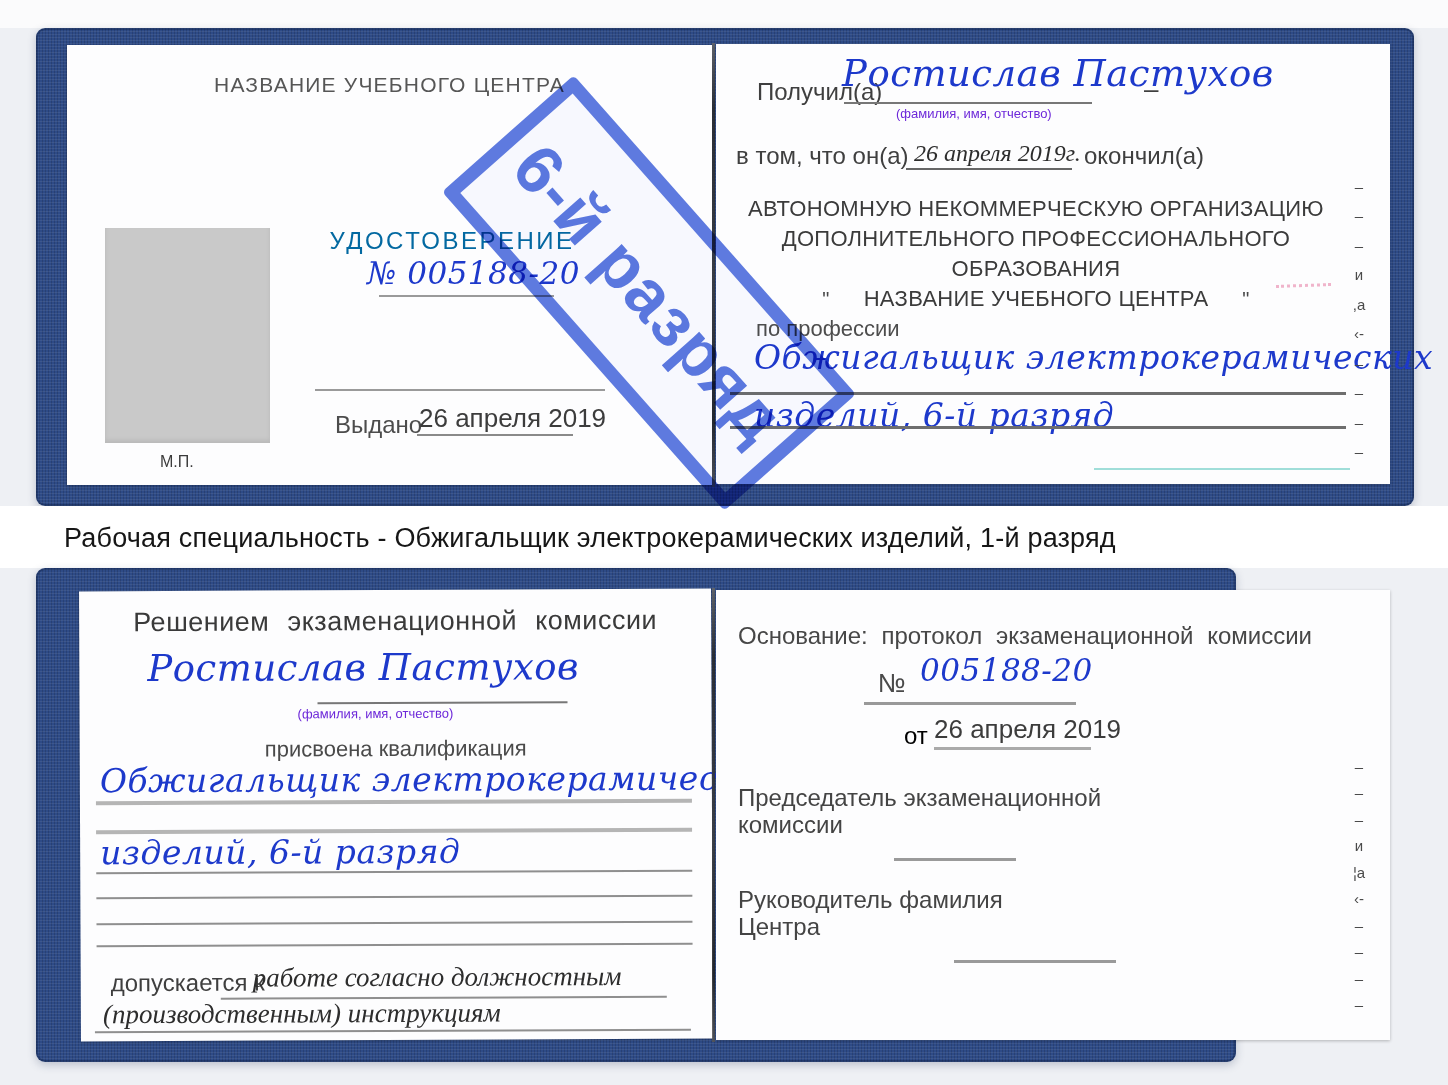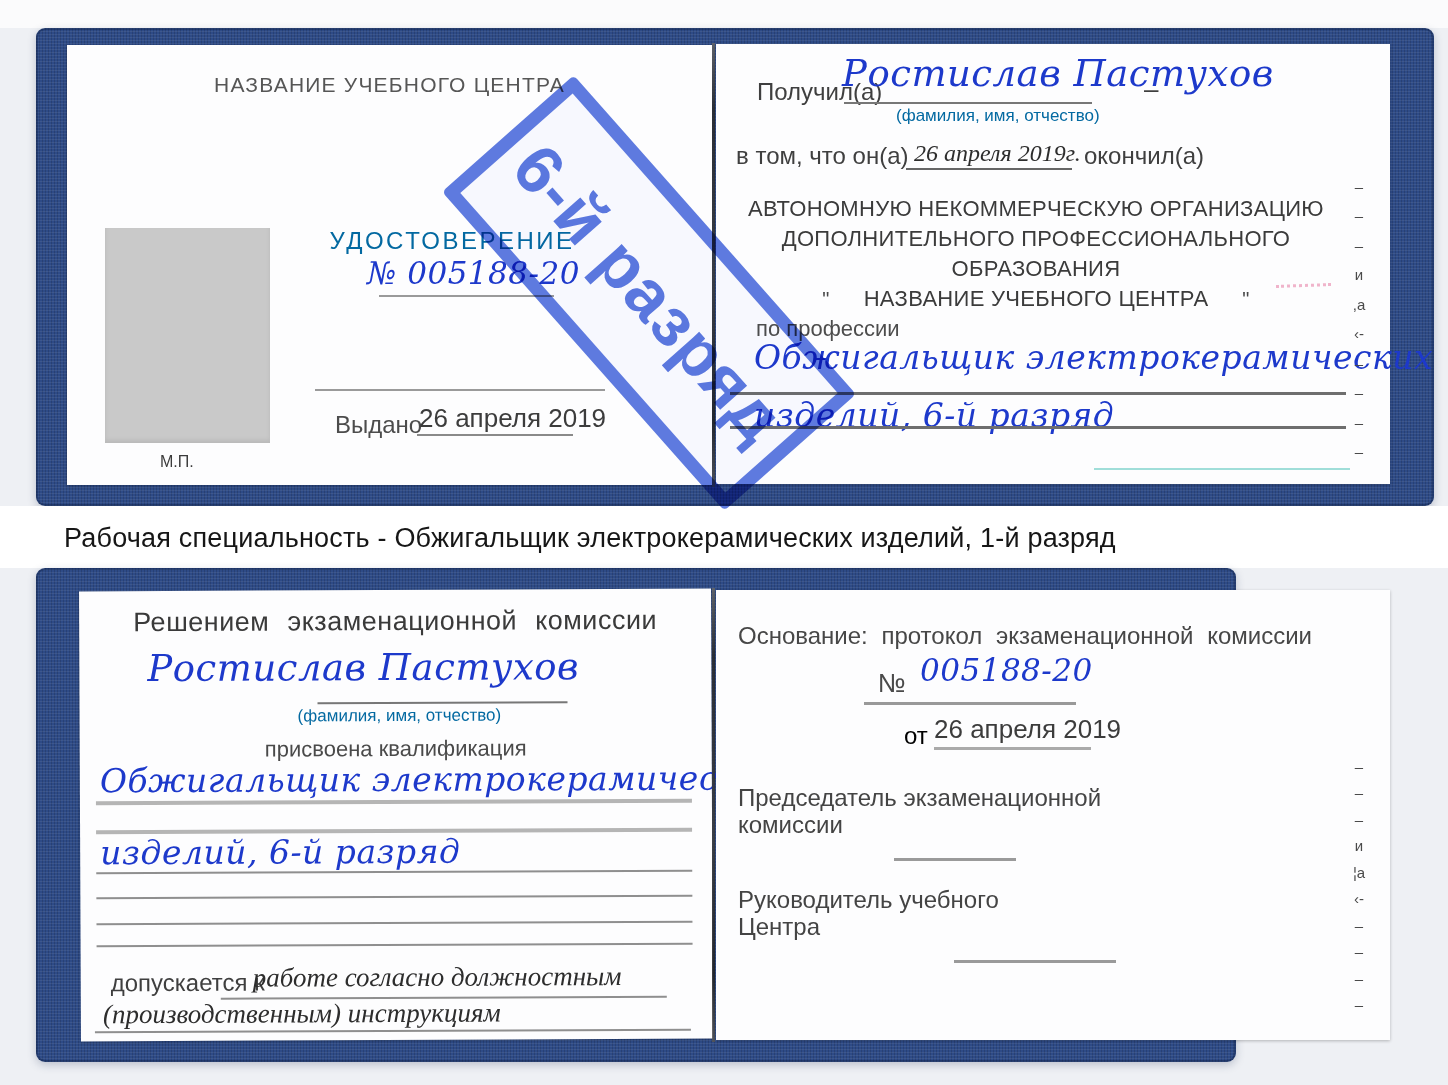--- a/index.html
+++ b/index.html
@@ -16,40 +16,40 @@
   }
   
   .cover{
     position:absolute;border-radius:9px;
     background:
       repeating-linear-gradient(0deg, rgba(255,255,255,.07) 0 1px, rgba(0,0,0,0) 1px 3px),
       repeating-linear-gradient(90deg, rgba(0,0,0,.14) 0 1px, rgba(0,0,0,0) 1px 3px),
       #2e4b87;
     box-shadow: inset 0 0 0 2px rgba(10,25,60,.35), 0 3px 8px rgba(40,55,90,.25);
   }
-  .cover1{left:36px;top:28px;width:1378px;height:478px;padding-left:20px;}
+  .cover1{left:36px;top:28px;width:1378px;height:478px;}
   .cover2{left:36px;top:568px;width:1200px;height:494px;}
   .page{
     position:absolute;background:#fdfdfe;
     box-shadow:0 1px 3px rgba(0,0,0,.25);
   }
   .page1L{left:31px;top:17px;width:645px;height:440px;}
   .page1R{left:680px;top:16px;width:674px;height:440px;}
   .page2L{left:44px;top:22px;width:632px;height:450px;transform:rotate(-.25deg);}
   .page2R{left:680px;top:22px;width:674px;height:450px;}
   .fold{
     position:absolute;width:3px;
     background:linear-gradient(180deg,#666 0%,#2a2a2a 15%,#3d3d3d 55%,#222 85%,#555 100%);
     opacity:.85;
   }
   .fold1{left:676px;top:15px;height:444px;}
   .fold2{left:676px;top:20px;height:454px;}
   
   .lbl{position:absolute;color:#3f3f3f;font-size:24px;white-space:nowrap;}
-  .hint{position:absolute;font-size:17px;color:#0369a1;white-space:nowrap;}
+  .hint{position:absolute;font-size:13px;color:#6d28d9;white-space:nowrap;}
   .ink{
     position:absolute;color:#1d39cb;white-space:nowrap;
     font-family:"DejaVu Serif",serif;font-style:italic;letter-spacing:.5px;
   }
   .typed-italic{
     position:absolute;color:#2d2d2d;white-space:nowrap;
     font-family:"Liberation Serif",serif;font-style:italic;
   }
   .rule{position:absolute;height:2px;background:#8f8f8f;}
   .rule.thick{height:4px;background:#b5b5b5;}
@@ -238,21 +238,21 @@
     <div class="lbl p2r-basis">Основание:  протокол экзаменационной комиссии</div>
     <div class="lbl p2r-no">№</div>
     <div class="ink p2r-number">005188-20</div>
     <div class="rule p2r-numline"></div>
     <div class="lbl p2r-ot">от</div>
     <div class="p2r-date">26 апреля 2019</div>
     <div class="rule p2r-dateline"></div>
     <div class="lbl p2r-chair1">Председатель экзаменационной</div>
     <div class="lbl p2r-chair2">комиссии</div>
     <div class="rule p2r-sig1"></div>
-    <div class="lbl p2r-head1">Руководитель учебного</div>
+    <div class="lbl p2r-head1">Руководитель фамилия</div>
     <div class="lbl p2r-head2">Центра</div>
     <div class="rule p2r-sig2"></div>
     <div class="edge-col p2r-edge">
         <span>–</span>
         <span>–</span>
         <span>–</span>
         <span>и</span>
         <span>¦а</span>
         <span>‹-</span>
         <span>–</span>

